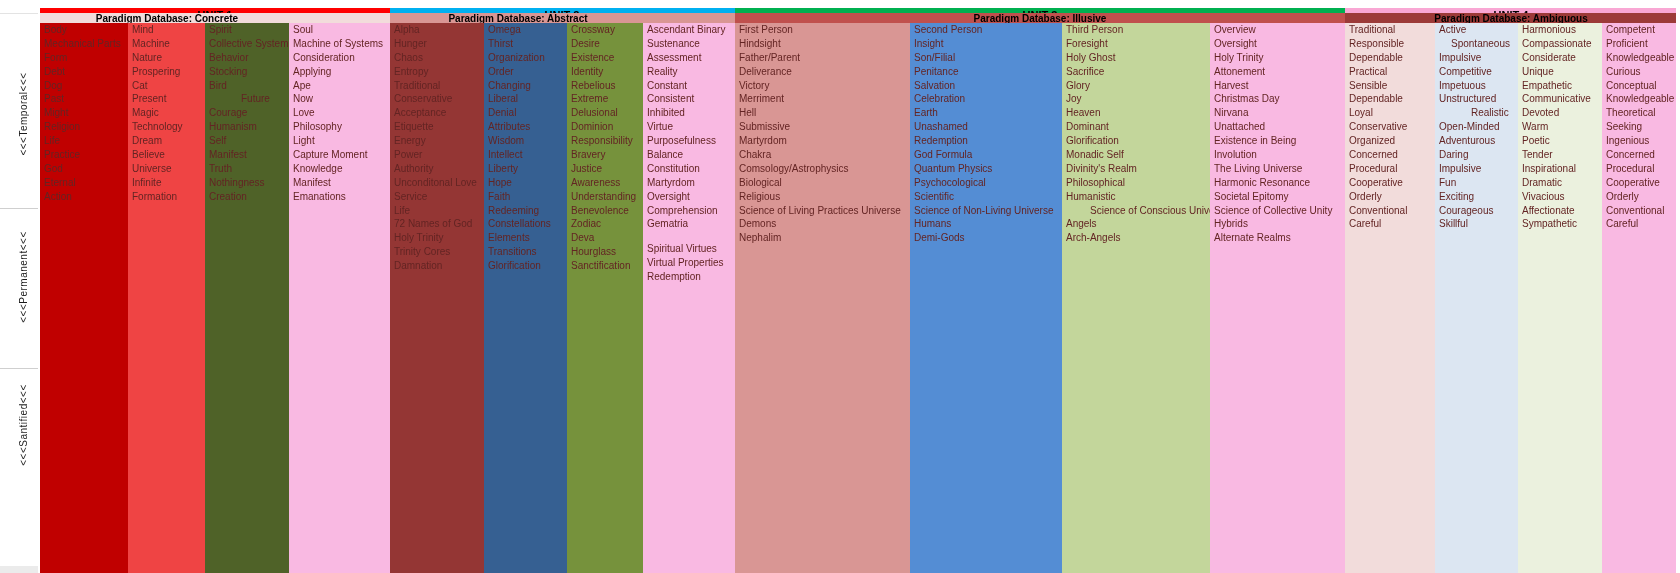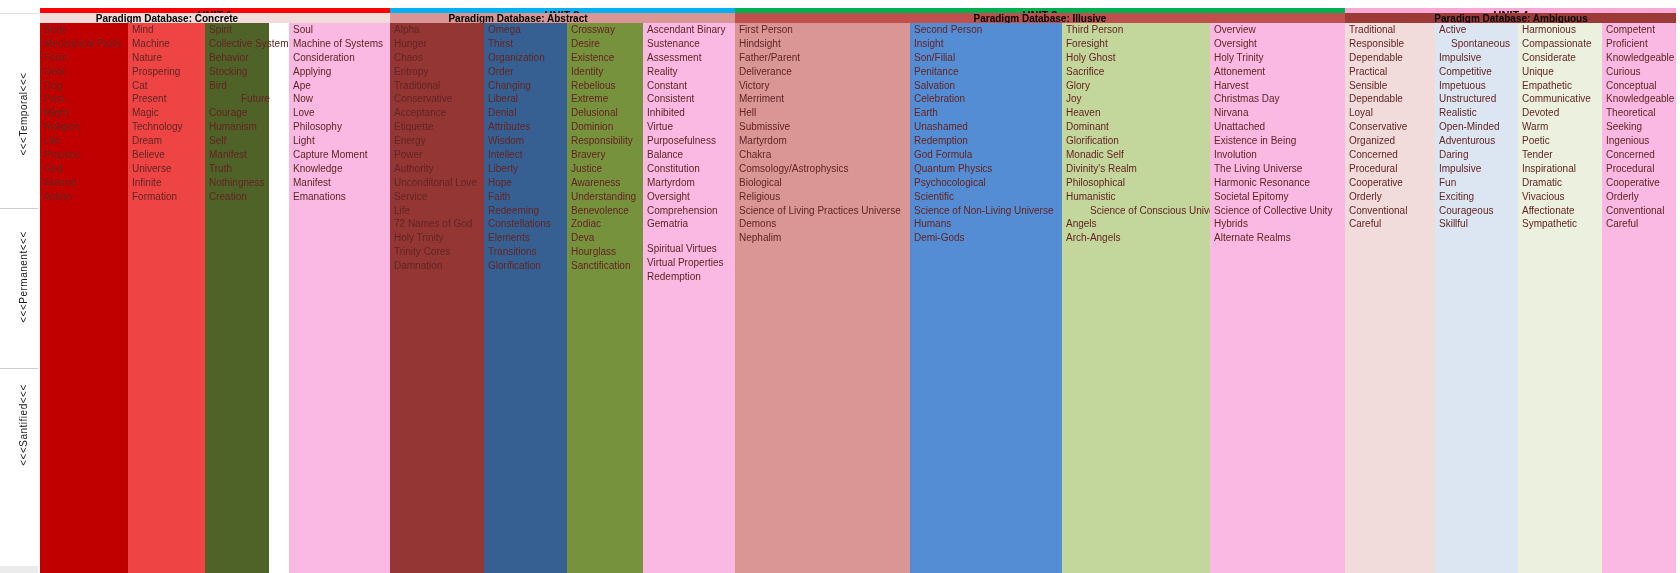--- a/index.html
+++ b/index.html
@@ -93,21 +93,21 @@
         <div class="cell" style="color: rgb(99, 36, 35);">Cat</div>
         <div class="cell" style="color: rgb(99, 36, 35);">Present</div>
         <div class="cell" style="color: rgb(99, 36, 35);">Magic</div>
         <div class="cell" style="color: rgb(99, 36, 35);">Technology</div>
         <div class="cell" style="color: rgb(99, 36, 35);">Dream</div>
         <div class="cell" style="color: rgb(99, 36, 35);">Believe</div>
         <div class="cell" style="color: rgb(99, 36, 35);">Universe</div>
         <div class="cell" style="color: rgb(99, 36, 35);">Infinite</div>
         <div class="cell" style="color: rgb(99, 36, 35);">Formation</div>
       </div>
-      <div class="col" style="left: 205px; width: 64px; background: rgb(79, 98, 40);">
+      <div class="col" style="left: 205px; width: 84px; background: rgb(79, 98, 40);">
         <div class="cell" style="color: rgb(99, 36, 35);">Spirit</div>
         <div class="cell" style="color: rgb(99, 36, 35);">Collective System</div>
         <div class="cell" style="color: rgb(99, 36, 35);">Behavior</div>
         <div class="cell" style="color: rgb(99, 36, 35);">Stocking</div>
         <div class="cell" style="color: rgb(99, 36, 35);">Bird</div>
         <div class="cell" style="color: rgb(99, 36, 35); padding-left: 36px;">Future</div>
         <div class="cell" style="color: rgb(99, 36, 35);">Courage</div>
         <div class="cell" style="color: rgb(99, 36, 35);">Humanism</div>
         <div class="cell" style="color: rgb(99, 36, 35);">Self</div>
         <div class="cell" style="color: rgb(99, 36, 35);">Manifest</div>
@@ -317,21 +317,21 @@
         <div class="cell" style="color: rgb(99, 36, 35);">Conventional</div>
         <div class="cell" style="color: rgb(99, 36, 35);">Careful</div>
       </div>
       <div class="col" style="left: 1435px; width: 83px; background: rgb(220, 230, 242);">
         <div class="cell" style="color: rgb(99, 36, 35);">Active</div>
         <div class="cell" style="color: rgb(99, 36, 35); margin-left: 12px;">Spontaneous</div>
         <div class="cell" style="color: rgb(99, 36, 35);">Impulsive</div>
         <div class="cell" style="color: rgb(99, 36, 35);">Competitive</div>
         <div class="cell" style="color: rgb(99, 36, 35);">Impetuous</div>
         <div class="cell" style="color: rgb(99, 36, 35);">Unstructured</div>
-        <div class="cell" style="color: rgb(99, 36, 35);">Realistic</div>
+        <div class="cell" style="color: rgb(99, 36, 35); margin-left: 32px;">Realistic</div>
         <div class="cell" style="color: rgb(99, 36, 35);">Open-Minded</div>
         <div class="cell" style="color: rgb(99, 36, 35);">Adventurous</div>
         <div class="cell" style="color: rgb(99, 36, 35);">Daring</div>
         <div class="cell" style="color: rgb(99, 36, 35);">Impulsive</div>
         <div class="cell" style="color: rgb(99, 36, 35);">Fun</div>
         <div class="cell" style="color: rgb(99, 36, 35);">Exciting</div>
         <div class="cell" style="color: rgb(99, 36, 35);">Courageous</div>
         <div class="cell" style="color: rgb(99, 36, 35);">Skillful</div>
       </div>
       <div class="col" style="left: 1518px; width: 84px; background: rgb(235, 241, 222);">

